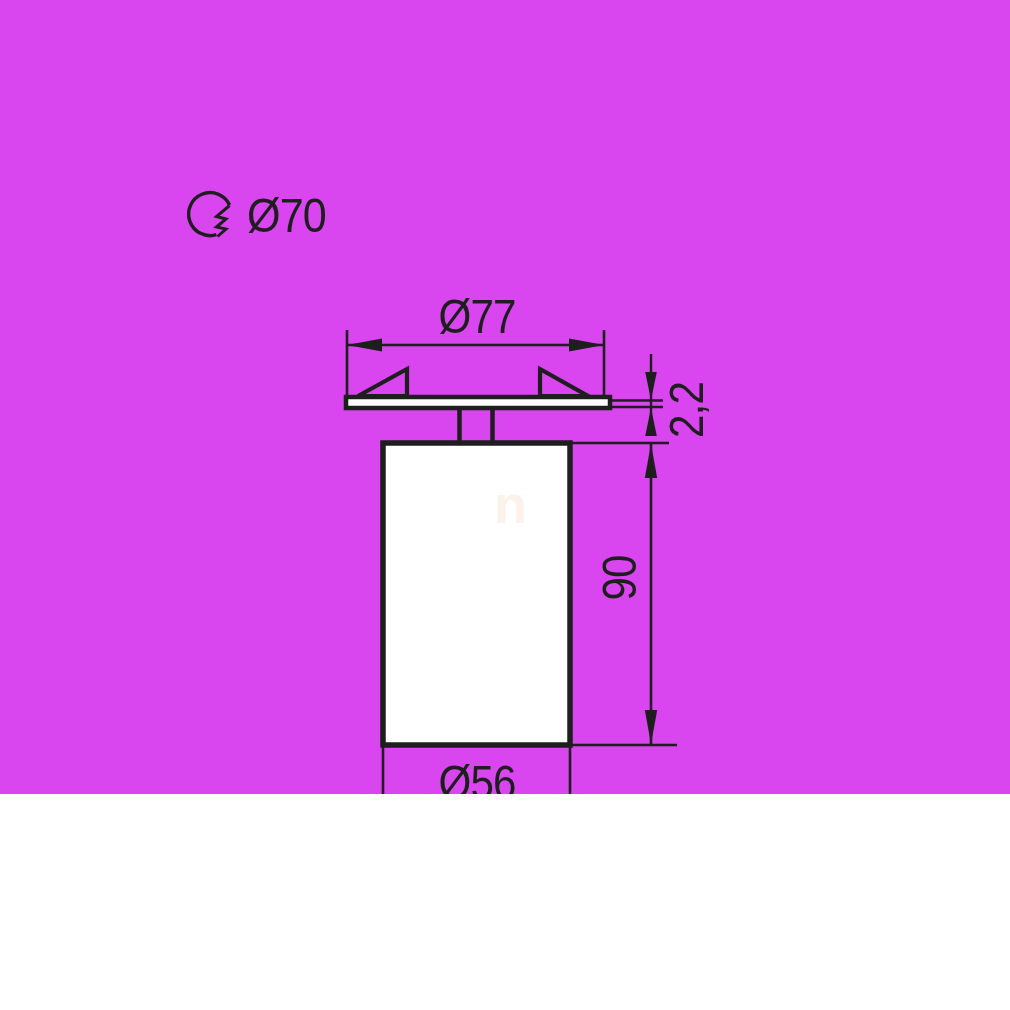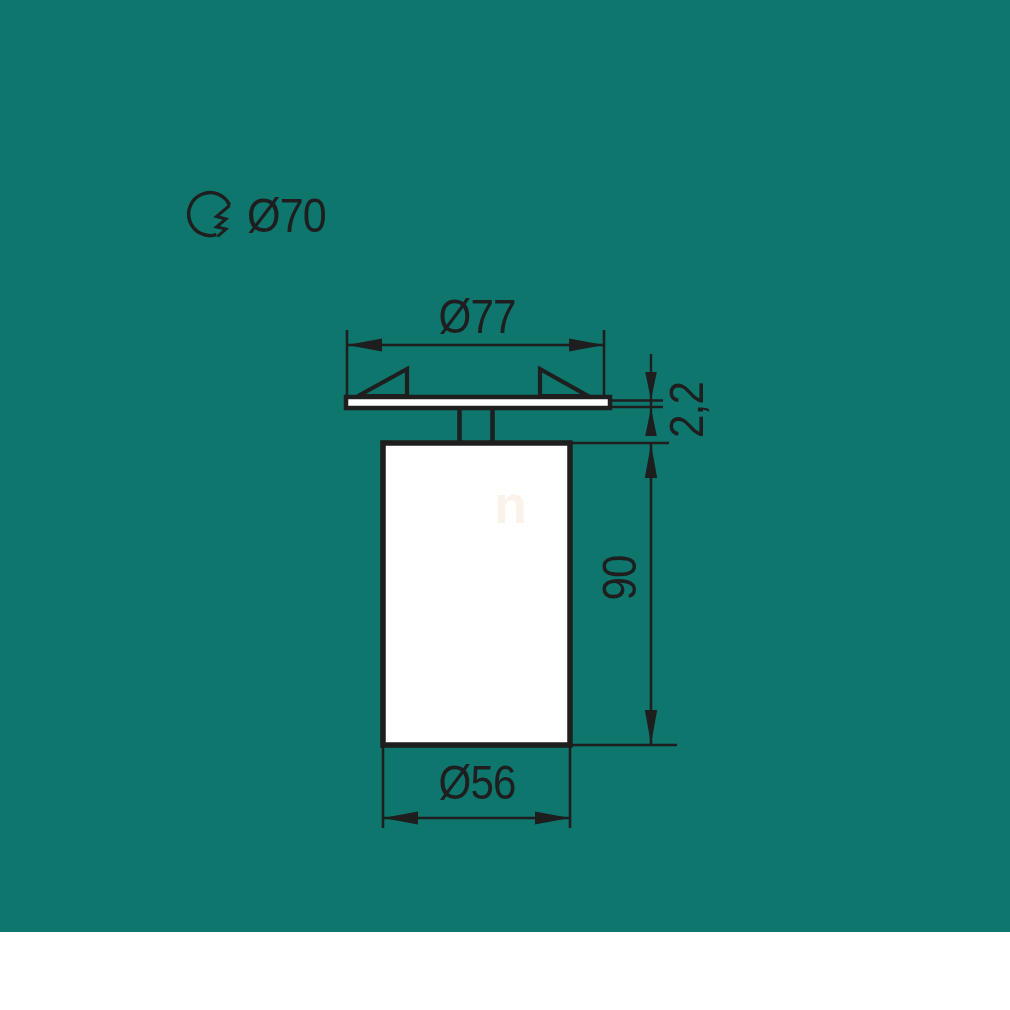--- a/index.html
+++ b/index.html
@@ -3,22 +3,22 @@
 <meta charset="utf-8">
 <style>
   html, body {
     margin: 0;
     padding: 0;
     background: #ffffff;
   }
   .canvas {
     position: relative;
     width: 1010px;
-    height: 932px;
-    background: #0f766e;
+    height: 794px;
+    background: #d946ef;
     overflow: hidden;
     font-family: "Liberation Sans", sans-serif;
   }
   .canvas svg {
     position: absolute;
     left: 0;
     top: 0;
   }
   .dim-text {
     position: absolute;

